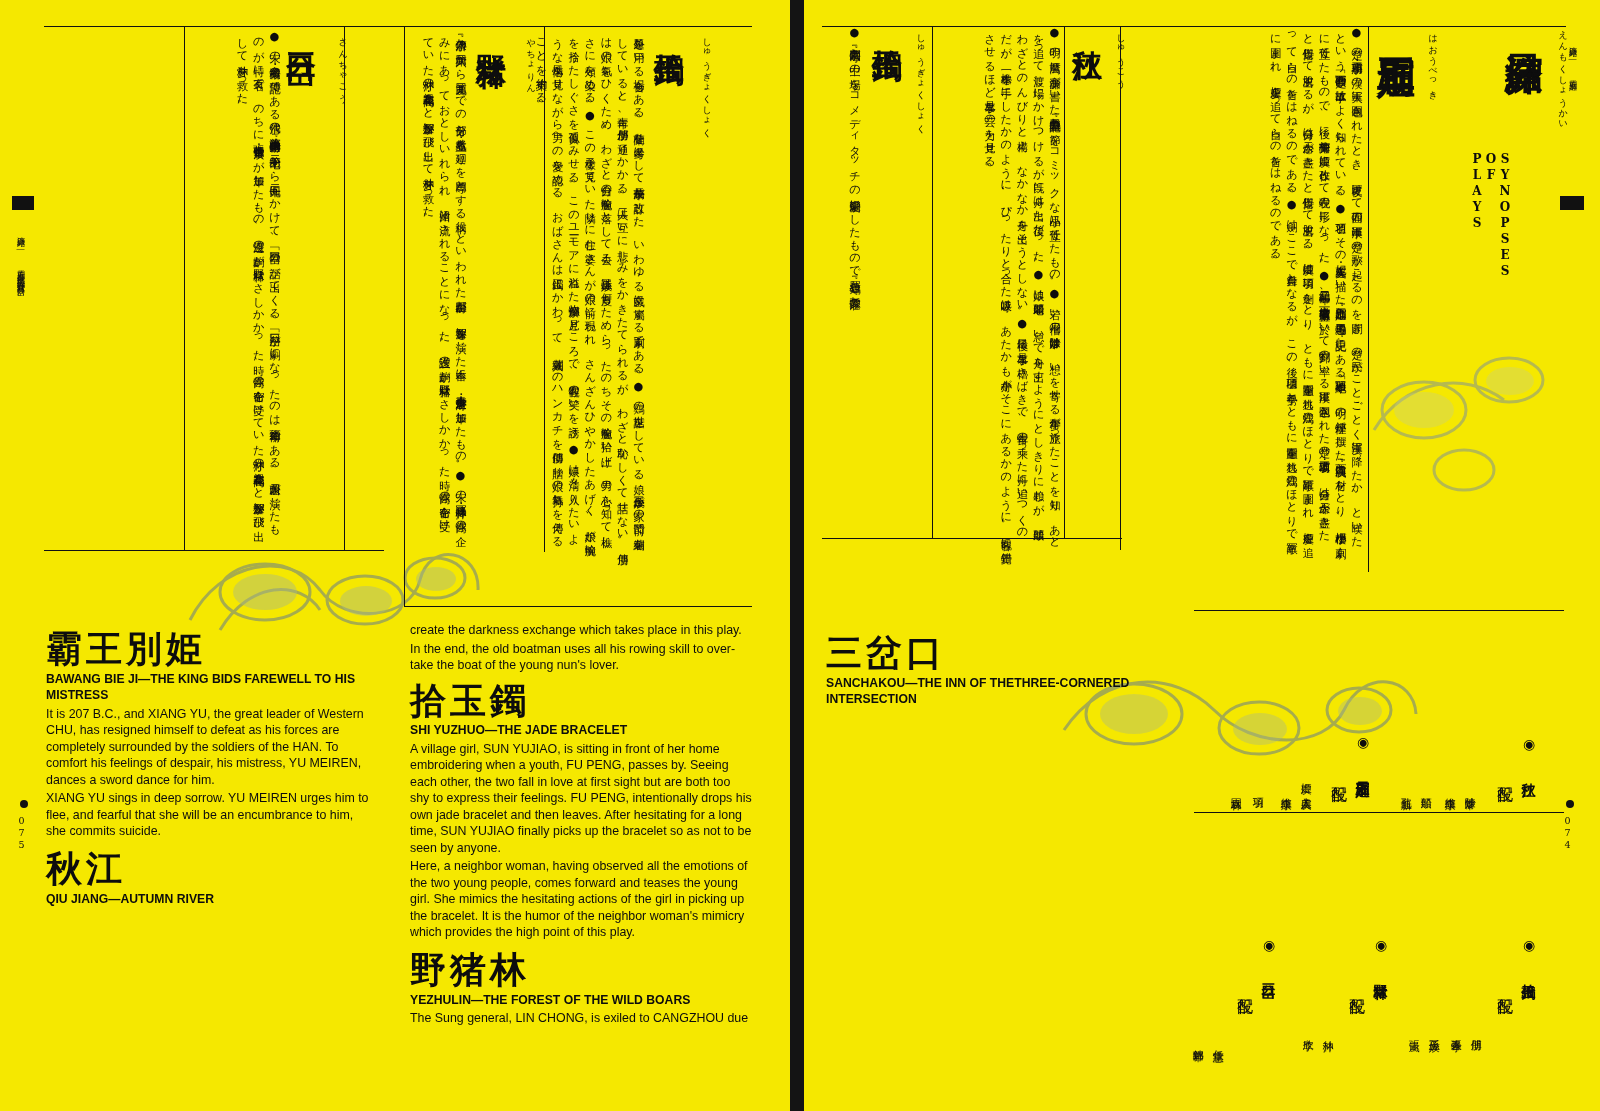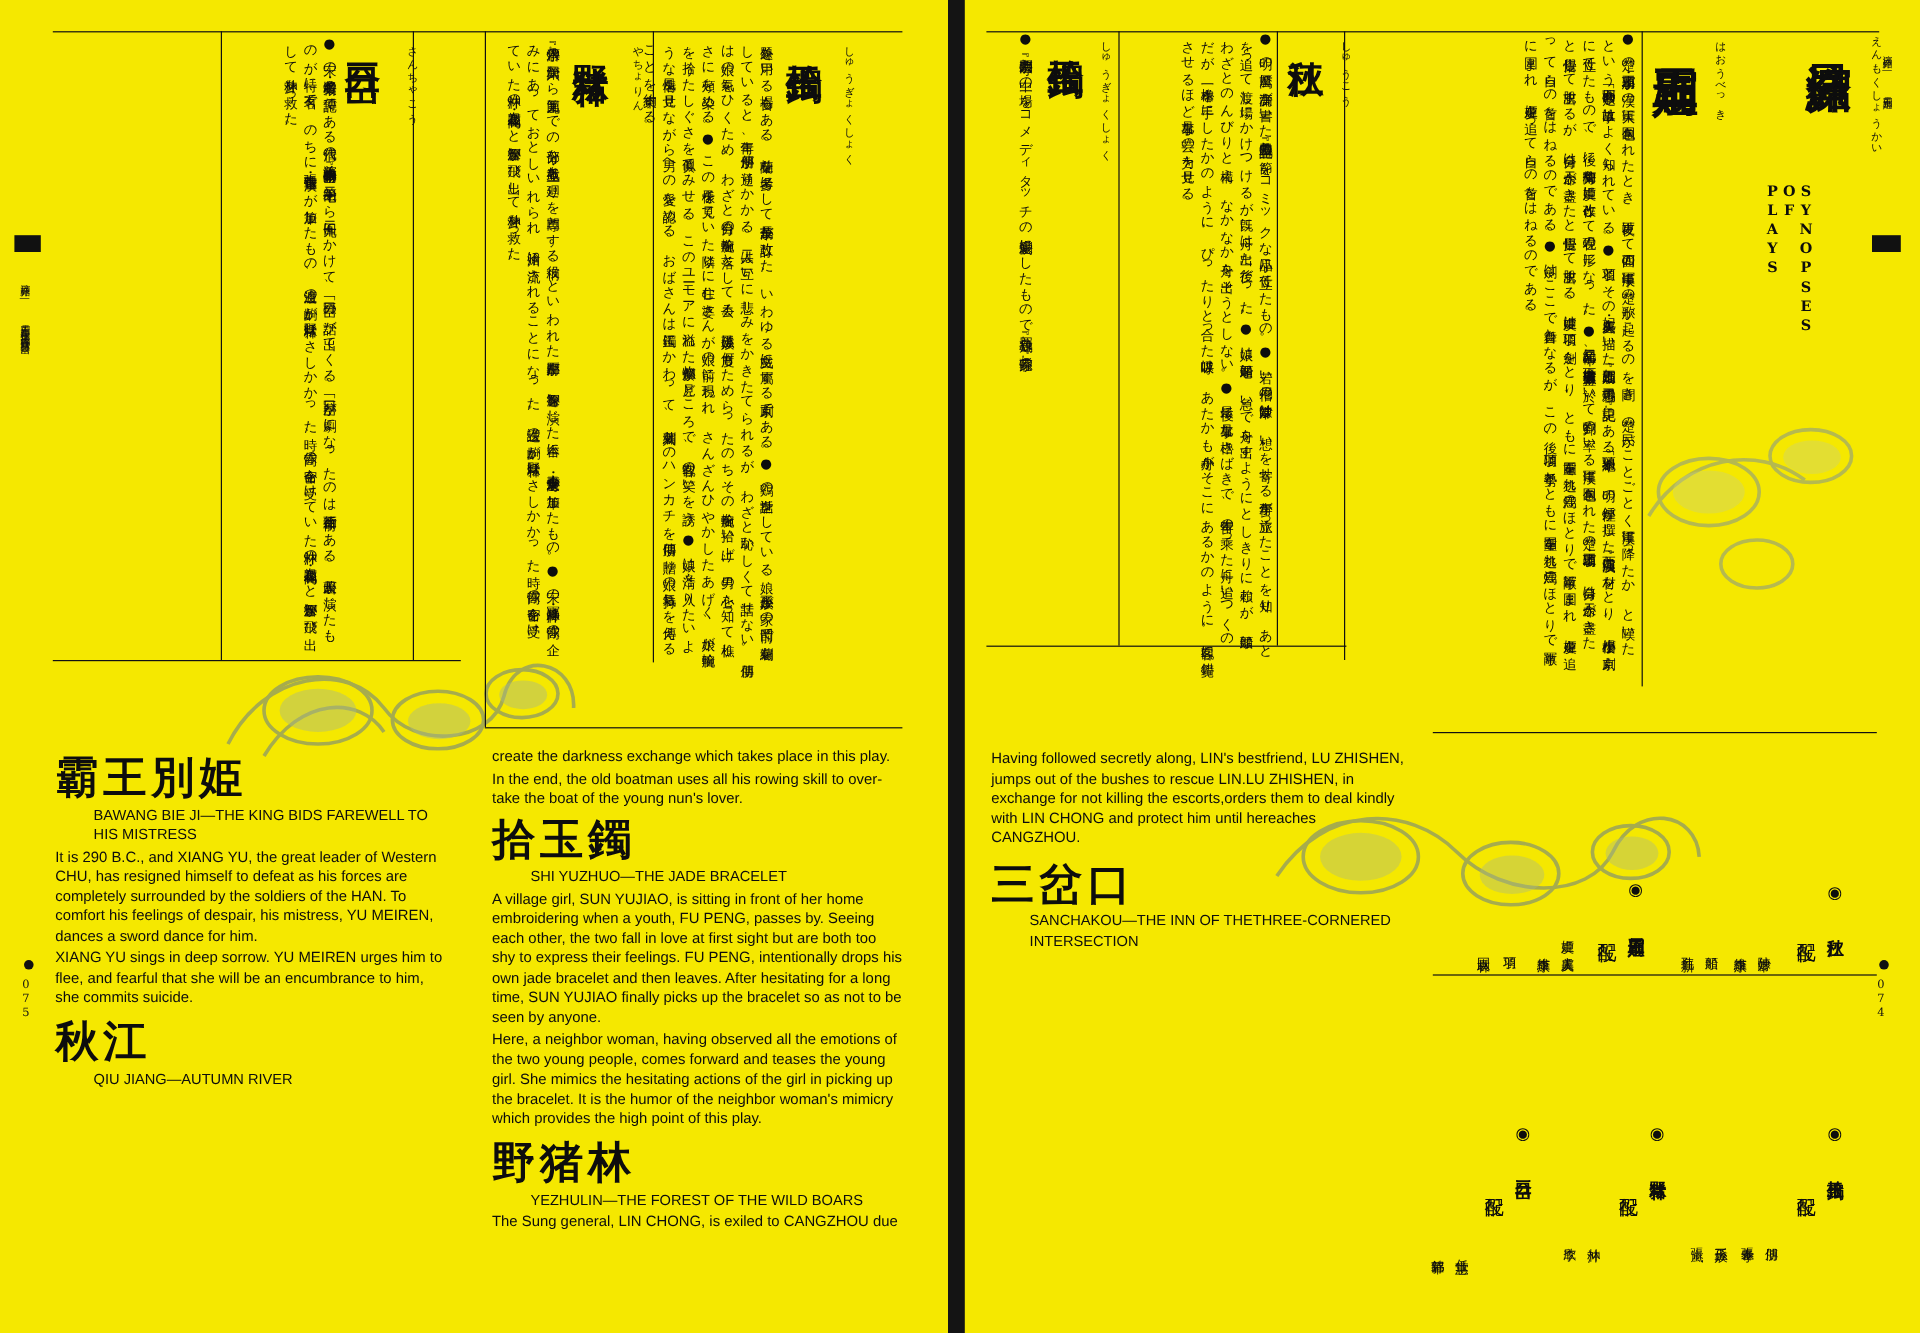--- a/index.html
+++ b/index.html
@@ -15,21 +15,21 @@
          font-family:"DejaVu Serif","Liberation Serif",serif;color:#0d0d0d;}
   .vbody{font-size:11.2px;line-height:1.45;letter-spacing:0.5px;}
   .vtitle{font-size:30px;font-weight:bold;letter-spacing:2px;}
   .vtitle.big{font-size:38px;}
   .vruby{font-size:9px;letter-spacing:1px;}
 
   
   .enwrap{position:absolute;color:#0d0d0d;}
   .cjk-h{font-family:"DejaVu Serif","Liberation Serif",serif;font-weight:bold;color:#0d0d0d;}
   .hd{font-size:36px;letter-spacing:4px;line-height:1.05;}
-  .sub{font-size:12.2px;font-weight:normal;line-height:1.35;margin-top:3px;margin-left:32px;}
+  .sub{font-size:12.2px;font-weight:bold;line-height:1.35;margin-top:3px;}
   .para{font-size:12.4px;line-height:1.33;margin-top:2px;}
 
   
   .hr{position:absolute;background:#111;height:1px;}
   .vr{position:absolute;background:#111;width:1px;}
 
   
   .folio{position:absolute;writing-mode:vertical-rl;text-orientation:upright;
          font-family:"DejaVu Serif",serif;font-size:9.5px;color:#111;letter-spacing:1px;}
   .dot{position:absolute;width:8px;height:8px;border-radius:50%;background:#111;}
@@ -85,21 +85,21 @@
     <div class="vr" style="left:544px;top:26px;height:526px;"></div>
     <div class="vr" style="left:184px;top:26px;height:524px;"></div>
     <div class="vr" style="left:344px;top:26px;height:524px;"></div>
     <div class="hr" style="left:44px;top:26px;width:708px;"></div>
 
     <div class="enwrap" style="left:46px;top:630px;width:330px;">
       <div class="cjk-h hd">霸王別姫</div>
       <div class="sub">
         <span>BAWANG BIE JI</span><span>—THE KING BIDS FAREWELL TO HIS MISTRESS</span>
       </div>
-      <div class="para">It is 290 B.C., and XIANG YU, the great leader of Western CHU, has resigned himself to defeat as his forces are completely surrounded by the soldiers of the HAN. To comfort his feelings of despair, his mistress, YU MEIREN, dances a sword dance for him.</div>
+      <div class="para">It is 207 B.C., and XIANG YU, the great leader of Western CHU, has resigned himself to defeat as his forces are completely surrounded by the soldiers of the HAN. To comfort his feelings of despair, his mistress, YU MEIREN, dances a sword dance for him.</div>
       <div class="para">XIANG YU sings in deep sorrow. YU MEIREN urges him to flee, and fearful that she will be an encumbrance to him, she commits suicide.</div>
 
       <div class="cjk-h hd" style="margin-top:10px;">秋江</div>
       <div class="sub">
         <span>QIU JIANG</span><span>—AUTUMN RIVER</span>
       </div>
     </div>
 
     <div class="enwrap" style="left:410px;top:622px;width:342px;">
       <div class="para" style="margin-top:0">create the darkness exchange which takes place in this play.</div>
@@ -178,21 +178,20 @@
         <ellipse cx="120" cy="160" rx="30" ry="20"></ellipse>
         <path d="M30 120 C60 70 120 60 160 90"></path>
       </g>
       <g fill="#b9c8a8" opacity=".35">
         <ellipse cx="80" cy="100" rx="30" ry="18"></ellipse>
         <ellipse cx="166" cy="71" rx="24" ry="14"></ellipse>
       </g>
     </svg>
 
     <div class="enwrap" style="left:22px;top:622px;width:348px;">
-      <div class="para">Having followed secretly along, LIN's bestfriend, LU ZHISHEN, jumps out of the bushes to rescue LIN.LU ZHISHEN, in exchange for not killing the escorts,orders them to deal kindly with LIN CHONG and protect him until hereaches CANGZHOU.</div>
 
       <div class="cjk-h hd" style="margin-top:12px;">三岔口</div>
       <div class="sub">
         <span>SANCHAKOU</span><span>—THE INN OF THETHREE-CORNERED INTERSECTION</span>
       </div>
     </div>
 
     <div class="cast" style="left:390px;top:610px;width:370px;height:190px;">
       <div class="hr" style="left:0;top:0;width:370px;"></div>
 

